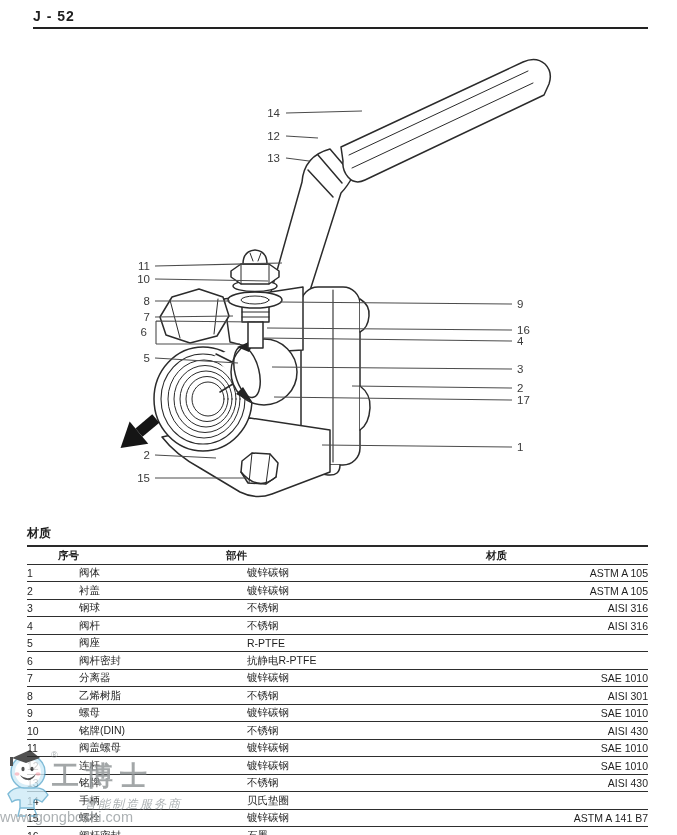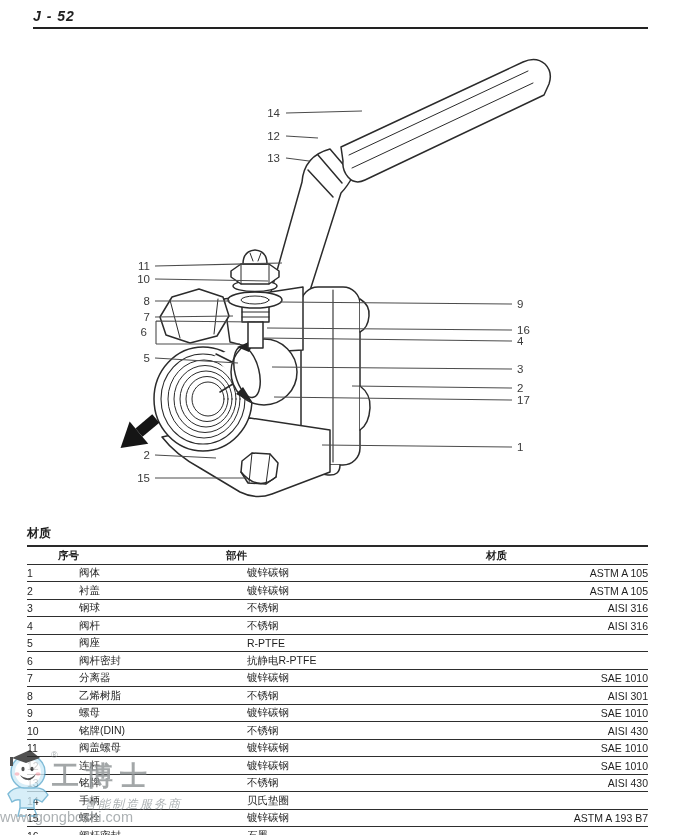--- a/index.html
+++ b/index.html
@@ -3,21 +3,21 @@
 <meta charset="utf-8">
 <style>
   html,body{margin:0;padding:0;}
   body{
     width:677px;height:835px;position:relative;overflow:hidden;
     background:#ffffff;color:#1f1f1f;
     font-family:"Liberation Sans","DejaVu Sans",sans-serif;
   }
   
   .page-header{position:absolute;left:33px;top:8px;width:615px;}
-  .page-number{font-size:14px;font-weight:bold;letter-spacing:1px;font-style:italic;}
+  .page-number{font-size:14px;font-weight:bold;letter-spacing:1px;}
   .header-rule{position:absolute;left:0;top:19px;width:615px;height:2.2px;background:#222;}
   
   .diagram{position:absolute;left:0;top:30px;width:677px;height:495px;}
   
   .materials{position:absolute;left:27px;top:525px;width:621px;}
   .materials-title{font-size:12px;font-weight:bold;margin:0 0 3px 0;}
   .materials table{border-collapse:collapse;width:100%;table-layout:fixed;
     border-bottom:2.5px solid #2a2a2a;}
   .materials thead tr{border-top:2.4px solid #2a2a2a;}
   .materials tbody tr{border-top:1.4px solid #2e2e2e;}
@@ -258,21 +258,21 @@
       <tr>
           <td>14</td>
           <td>手柄</td>
           <td>贝氏垫圈</td>
           <td class="std"></td>
         </tr>
       <tr>
           <td>15</td>
           <td>螺栓</td>
           <td>镀锌碳钢</td>
-          <td class="std">ASTM A 193 B7</td>
+          <td class="std">ASTM A 141 B7</td>
         </tr>
       <tr>
           <td>16</td>
           <td>阀杆密封</td>
           <td>石墨</td>
           <td class="std"></td>
         </tr>
 
     </tbody>
   </table>

